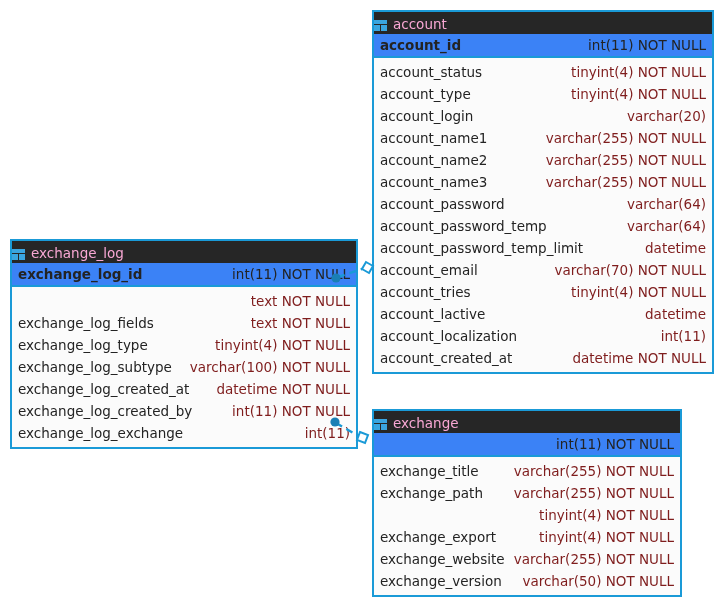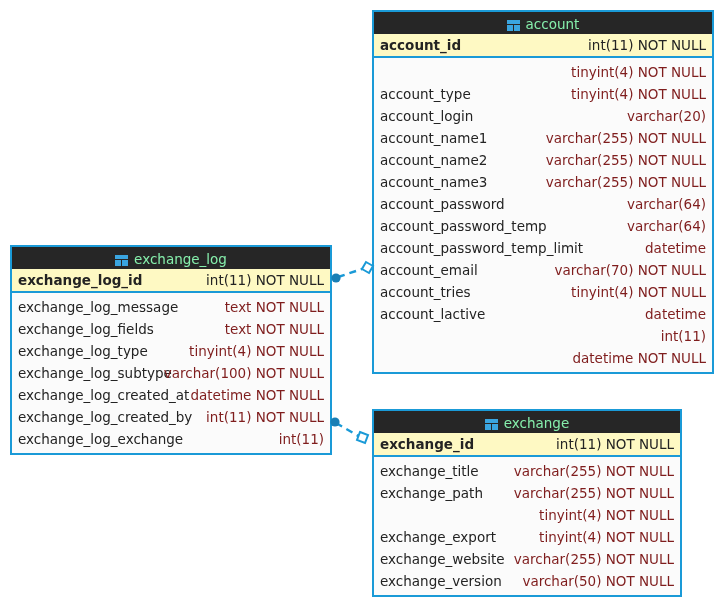--- a/index.html
+++ b/index.html
@@ -26,24 +26,23 @@
   
   .entity {
     position: absolute;
     box-sizing: border-box;
     border: 2px solid #1a9ad7;
     background: #fbfbfb;
     z-index: 3;
   }
   .entity-header {
     background: #262626;
-    color: #86efac;
+    color: #f9a8d4;
     height: 22px;
     line-height: 22px;
-    text-align: center;
     font-size: 13.5px;
     white-space: nowrap;
     position: relative;
   }
   .entity-header .title-wrap {
     display: inline-flex;
     align-items: center;
     gap: 6px;
     vertical-align: middle;
   }
@@ -52,21 +51,21 @@
     width: 13px;
     height: 11px;
     position: relative;
     top: 1px;
   }
   .tbl-icon svg { display: block; }
 
   .entity-pk {
     height: 25px;
     line-height: 25px;
-    background: #fef9c3;
+    background: #3b82f6;
     border-bottom: 2px solid #1a9ad7;
     position: relative;
     font-size: 13.5px;
     font-weight: bold;
     color: #1a1a1a;
     padding-left: 36px;
   }
   .entity-body {
     background: #fbfbfb;
     padding-top: 3px;
@@ -122,20 +121,21 @@
         </span>
         <span>account</span>
       </span>
     </div>
     <div class="entity-pk col-row">
       <span class="col-name">account_id</span>
       <span class="col-type">int(11) NOT NULL</span>
     </div>
     <div class="entity-body">
       <div class="col-row">
+        <span class="col-name">account_status</span>
         <span class="col-type">tinyint(4) NOT NULL</span>
       </div>
       <div class="col-row">
         <span class="col-name">account_type</span>
         <span class="col-type">tinyint(4) NOT NULL</span>
       </div>
       <div class="col-row">
         <span class="col-name">account_login</span>
         <span class="col-type">varchar(20)</span>
       </div>
@@ -169,48 +169,49 @@
       </div>
       <div class="col-row">
         <span class="col-name">account_tries</span>
         <span class="col-type">tinyint(4) NOT NULL</span>
       </div>
       <div class="col-row">
         <span class="col-name">account_lactive</span>
         <span class="col-type">datetime</span>
       </div>
       <div class="col-row">
+        <span class="col-name">account_localization</span>
         <span class="col-type">int(11)</span>
       </div>
       <div class="col-row">
+        <span class="col-name">account_created_at</span>
         <span class="col-type">datetime NOT NULL</span>
       </div>
     </div>
   </div>
 
-  <div class="entity" id="entity-exchange-log" style="left:10px; top:245px; width:322px;">
+  <div class="entity" id="entity-exchange-log" style="left:10px; top:239px; width:348px;">
     <div class="entity-header">
       <span class="title-wrap">
         <span class="tbl-icon">
           <svg width="13" height="11" viewBox="0 0 13 11">
             <rect x="0" y="0" width="13" height="4" fill="#3aa5e0"></rect>
             <rect x="0" y="5" width="6" height="6" fill="#3aa5e0"></rect>
             <rect x="7" y="5" width="6" height="6" fill="#3aa5e0"></rect>
           </svg>
         </span>
         <span>exchange_log</span>
       </span>
     </div>
     <div class="entity-pk col-row">
       <span class="col-name">exchange_log_id</span>
       <span class="col-type">int(11) NOT NULL</span>
     </div>
     <div class="entity-body">
       <div class="col-row">
-        <span class="col-name">exchange_log_message</span>
         <span class="col-type">text NOT NULL</span>
       </div>
       <div class="col-row">
         <span class="col-name">exchange_log_fields</span>
         <span class="col-type">text NOT NULL</span>
       </div>
       <div class="col-row">
         <span class="col-name">exchange_log_type</span>
         <span class="col-type">tinyint(4) NOT NULL</span>
       </div>
@@ -240,21 +241,20 @@
           <svg width="13" height="11" viewBox="0 0 13 11">
             <rect x="0" y="0" width="13" height="4" fill="#3aa5e0"></rect>
             <rect x="0" y="5" width="6" height="6" fill="#3aa5e0"></rect>
             <rect x="7" y="5" width="6" height="6" fill="#3aa5e0"></rect>
           </svg>
         </span>
         <span>exchange</span>
       </span>
     </div>
     <div class="entity-pk col-row">
-      <span class="col-name">exchange_id</span>
       <span class="col-type">int(11) NOT NULL</span>
     </div>
     <div class="entity-body">
       <div class="col-row">
         <span class="col-name">exchange_title</span>
         <span class="col-type">varchar(255) NOT NULL</span>
       </div>
       <div class="col-row">
         <span class="col-name">exchange_path</span>
         <span class="col-type">varchar(255) NOT NULL</span>

